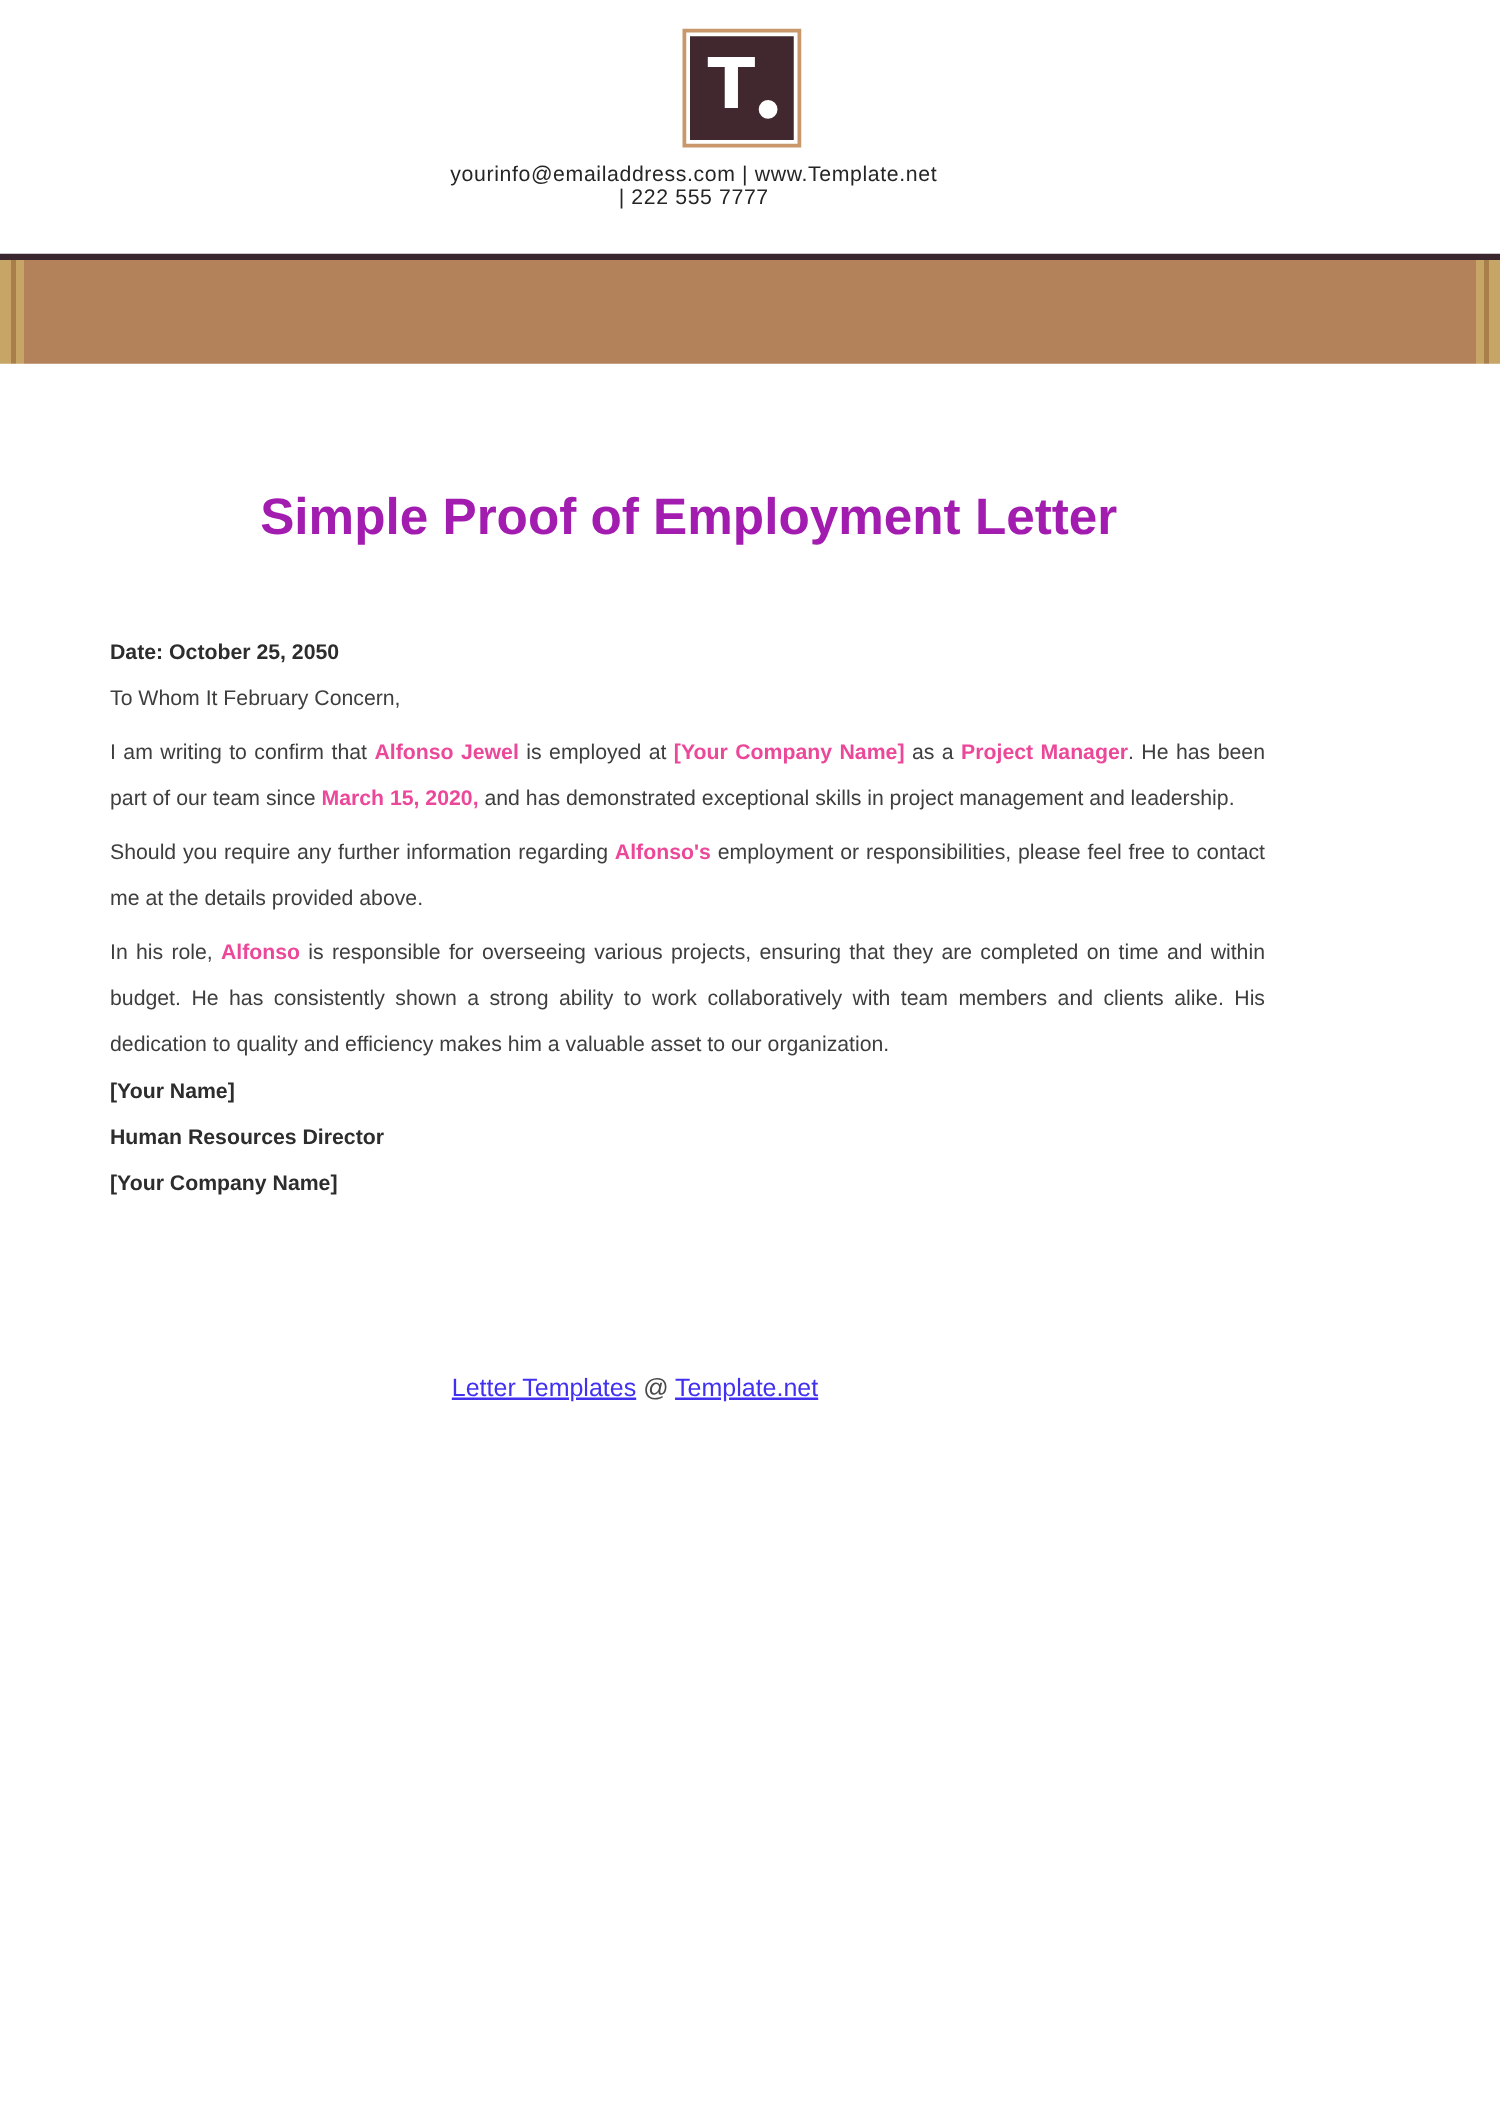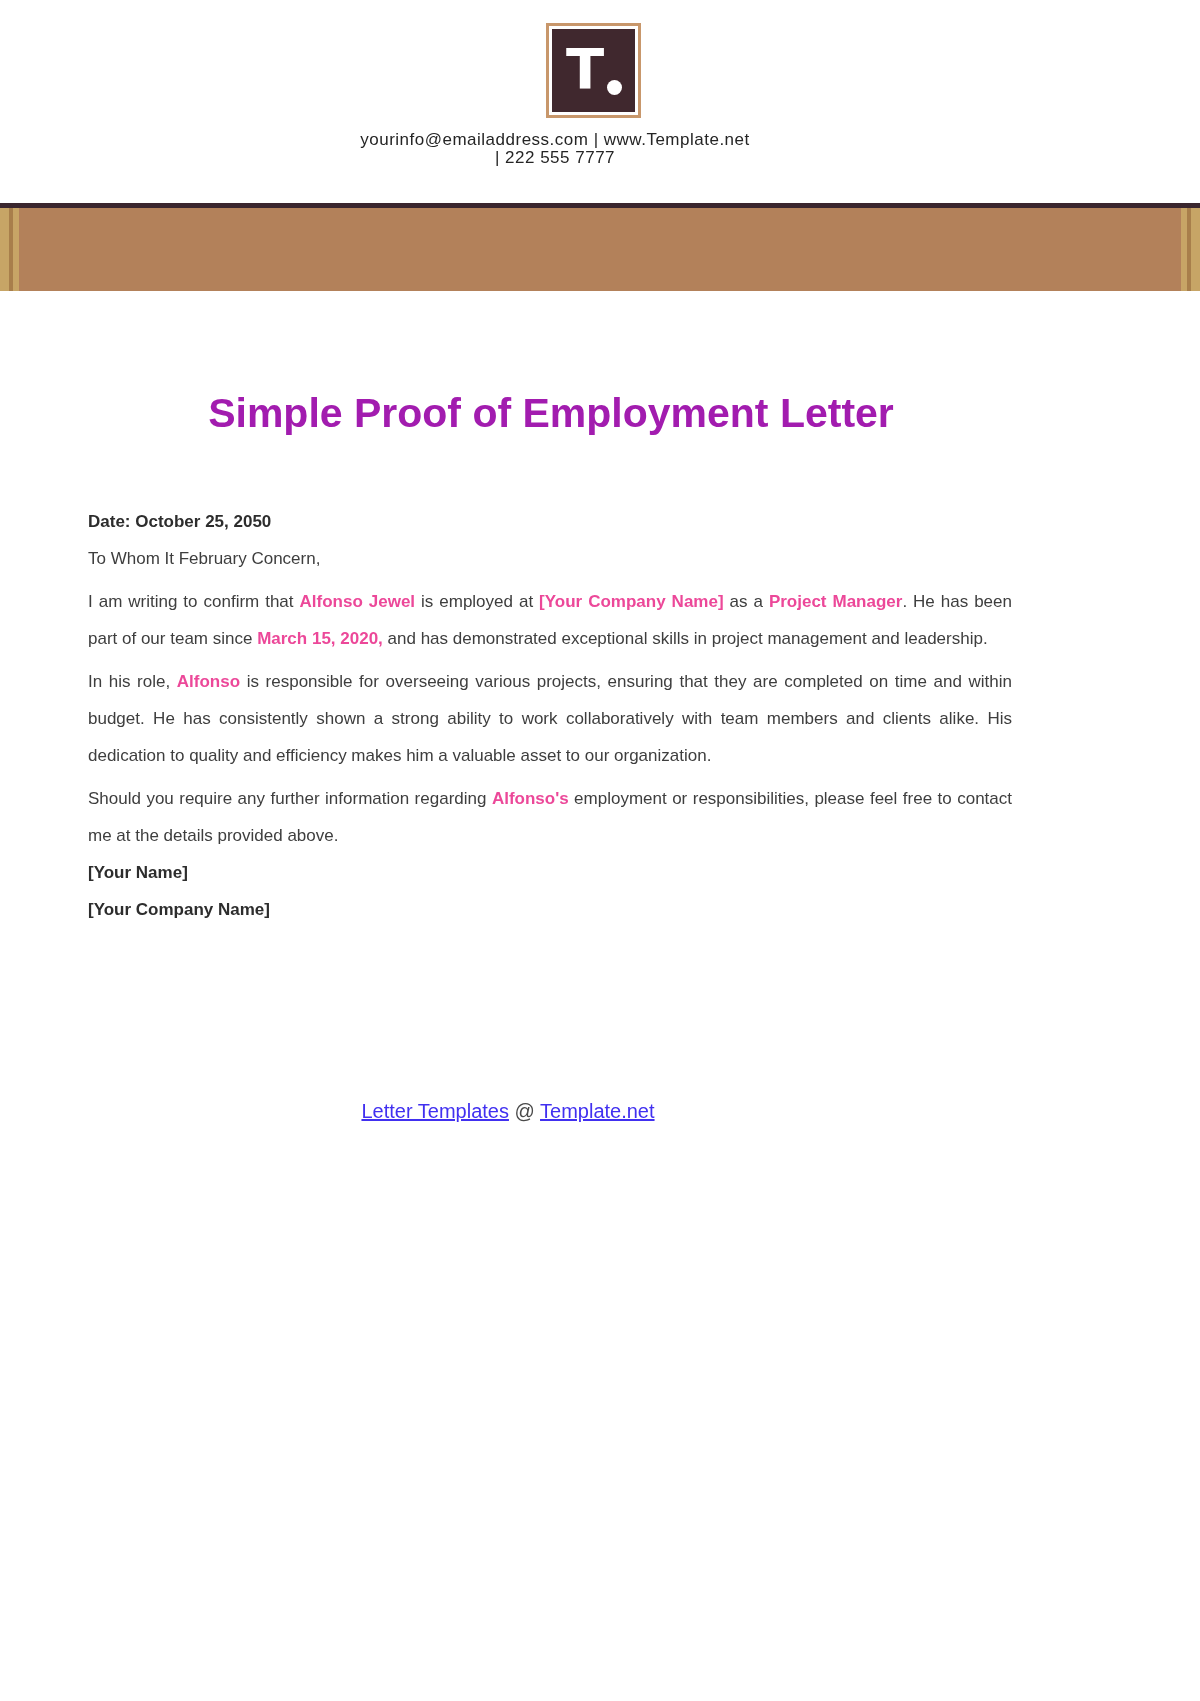--- a/index.html
+++ b/index.html
@@ -120,19 +120,20 @@
   <div class="band-top"></div>
   <div class="band-main"></div>
 </div>
 
 <div class="doc-title">Simple Proof of Employment Letter</div>
 
 <div class="letter-body">
   <p class="line date-line">Date: October 25, 2050</p>
   <p class="line">To Whom It February Concern,</p>
   <p class="para"><span>I am writing to confirm that </span><span class="b">Alfonso Jewel</span><span> is employed at </span><span class="b">[Your Company Name]</span><span> as a </span><span class="b">Project Manager</span><span>. He has been part of our team since </span><span class="b">March 15, 2020,</span><span> and has demonstrated exceptional skills in project management and leadership.</span></p>
+  <p class="para"><span>Should you require any further information regarding </span><span class="b">Alfonso's</span><span> employment or responsibilities, please feel free to contact me at the details provided above.</span></p>
   <p class="para"><span>In his role, </span><span class="b">Alfonso</span><span> is responsible for overseeing various projects, ensuring that they are completed on time and within budget. He has consistently shown a strong ability to work collaboratively with team members and clients alike. His dedication to quality and efficiency makes him a valuable asset to our organization.</span></p>
-  <p class="para"><span>Should you require any further information regarding </span><span class="b">Alfonso's</span><span> employment or responsibilities, please feel free to contact me at the details provided above.</span></p>
   <p class="line sig-line">[Your Name]</p>
+  <p class="line sig-line">Human Resources Director</p>
   <p class="line sig-line">[Your Company Name]</p>
 </div>
 
 <div class="footer-links"><a>Letter Templates</a> <span>@</span> <a>Template.net</a></div>
 
 </body></html>

